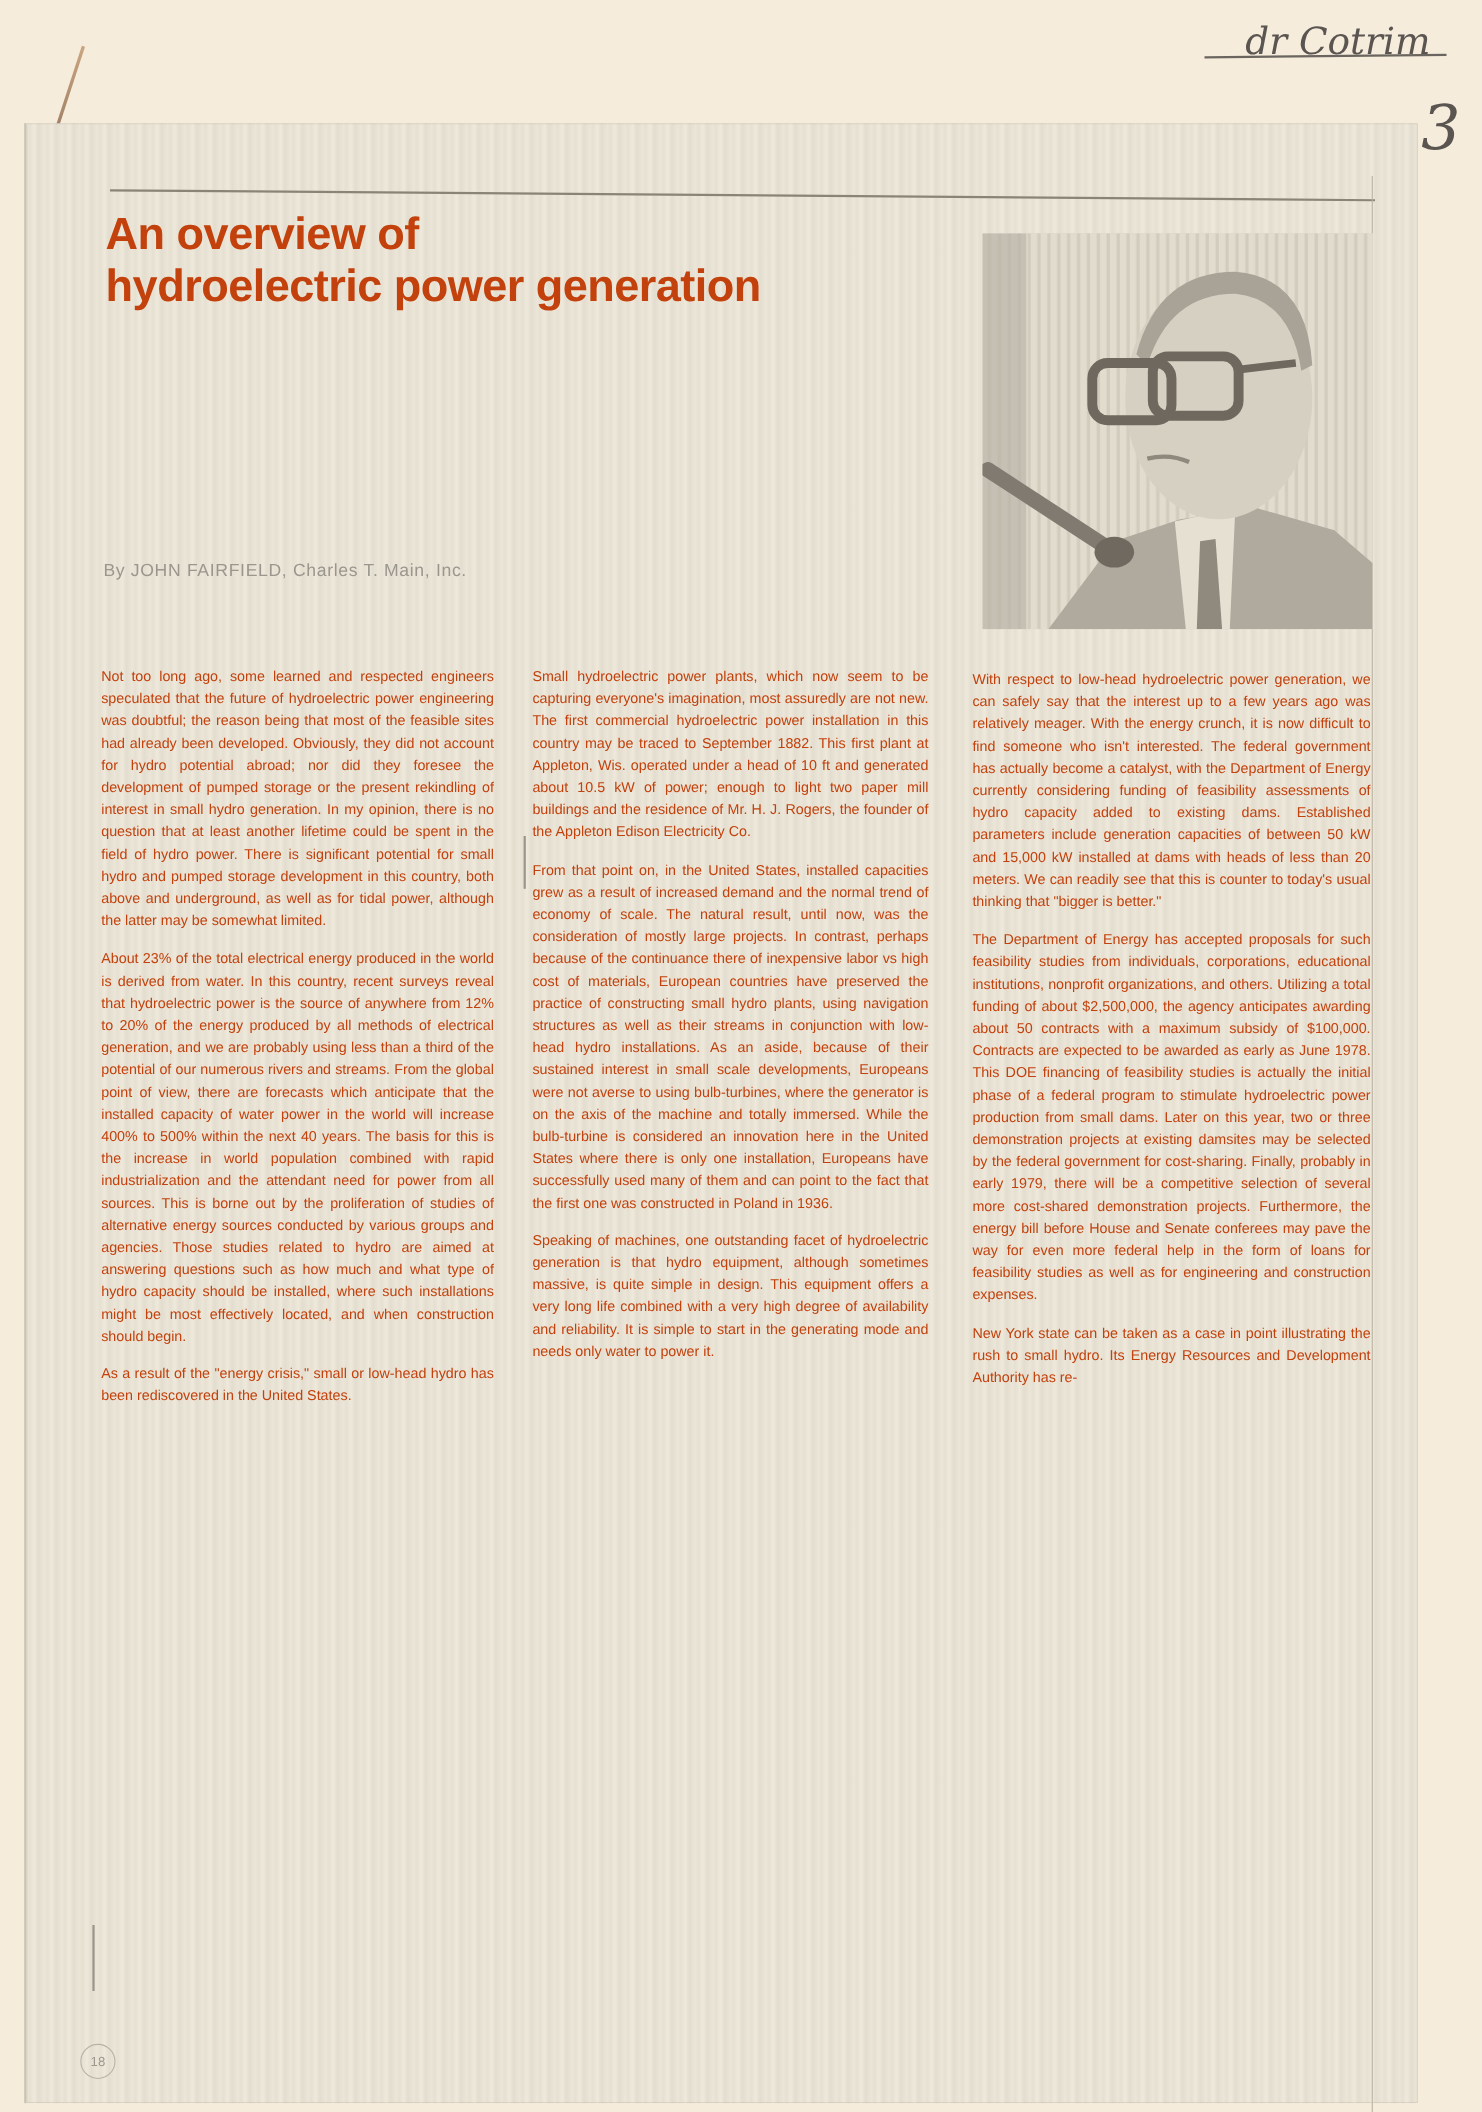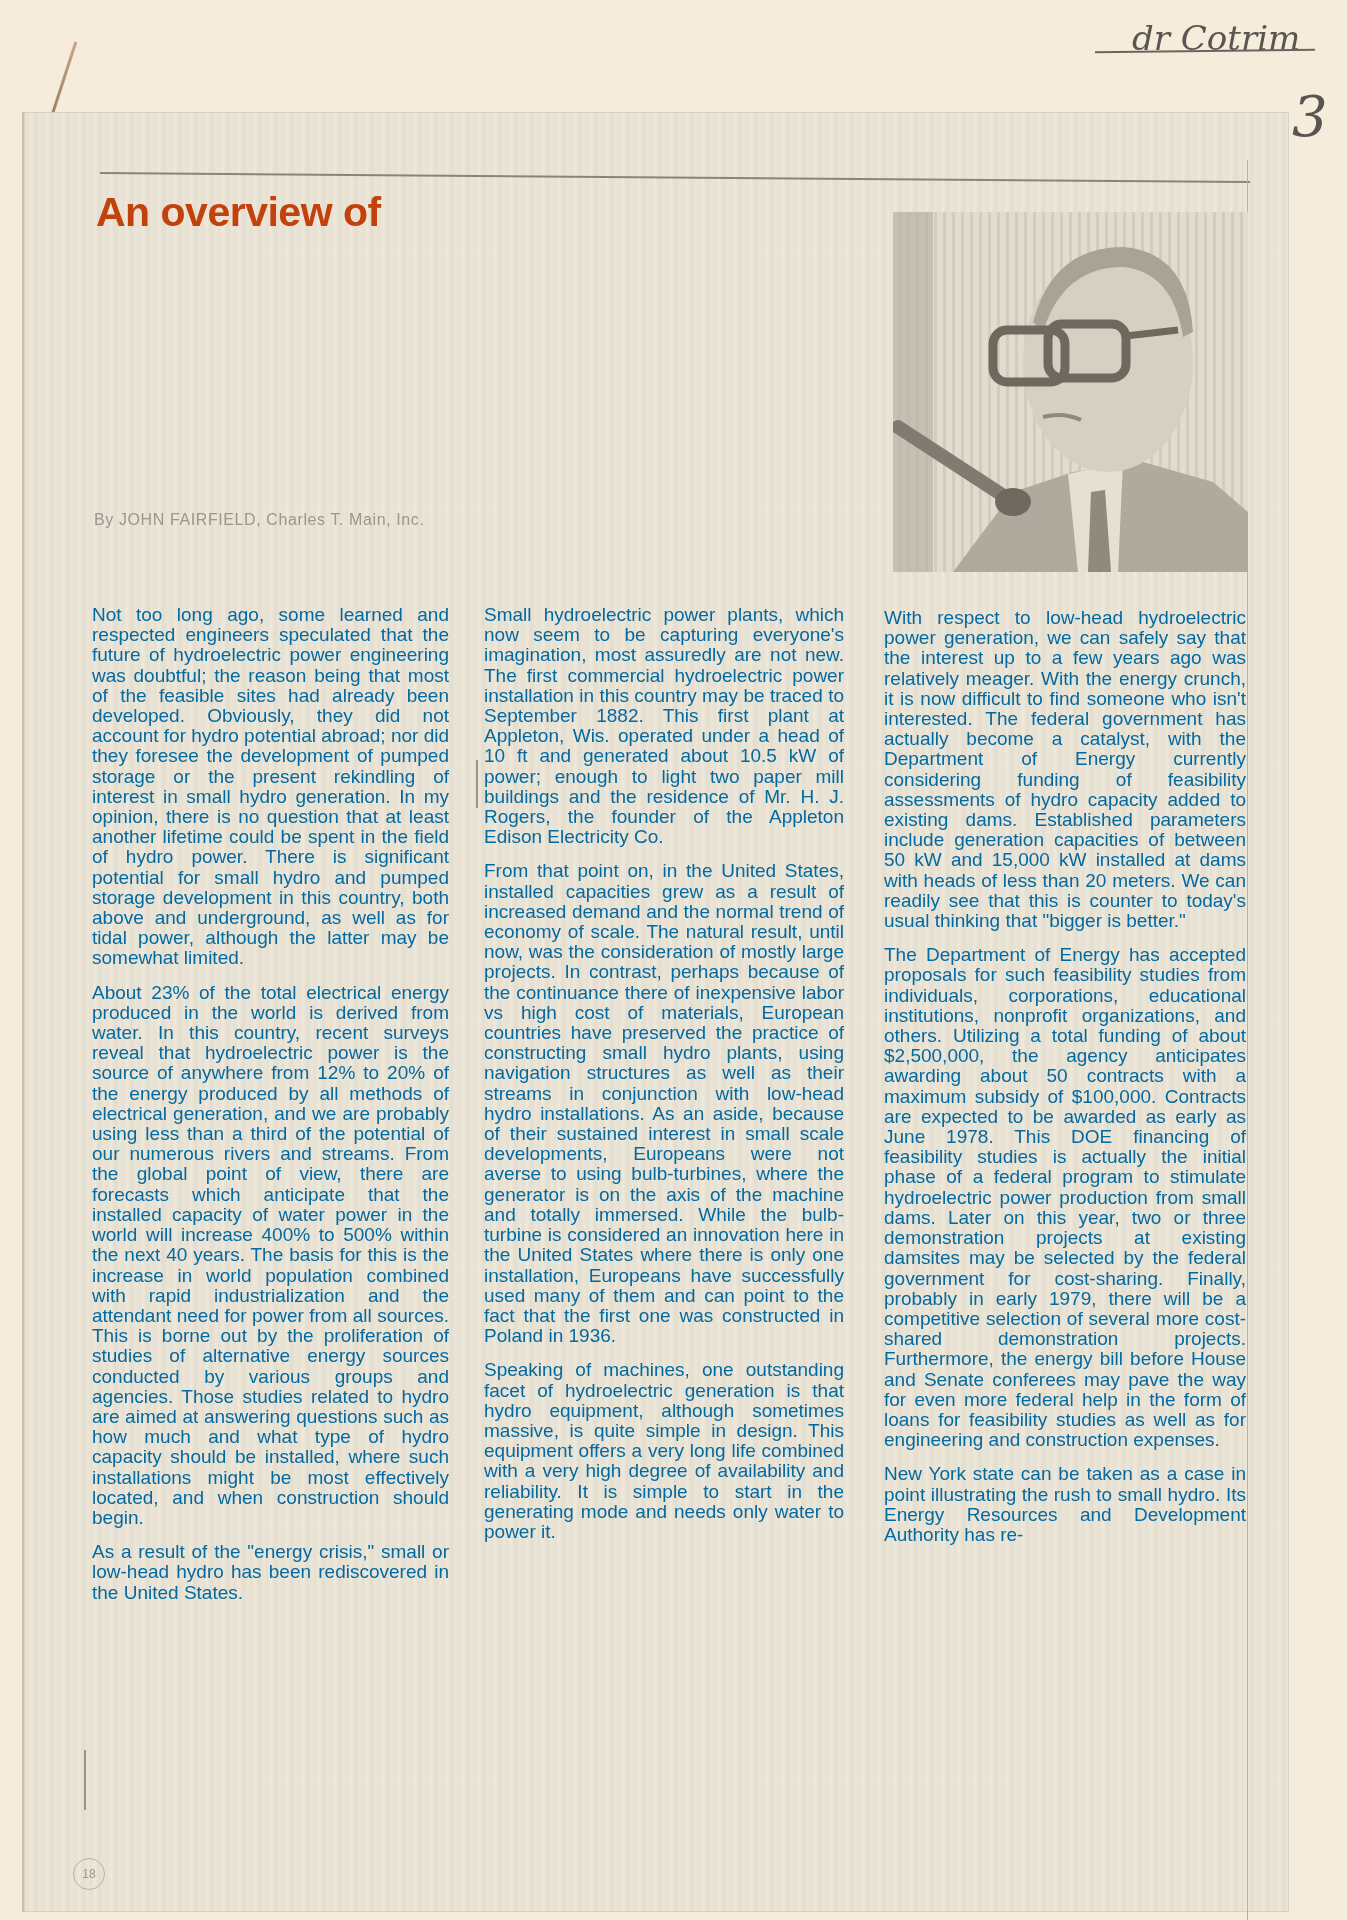--- a/index.html
+++ b/index.html
@@ -30,21 +30,21 @@
   .photo {
     position: absolute; left: 893px; top: 212px; width: 355px; height: 360px;
     background: #dcd6c8; overflow: hidden;
   }
   .byline {
     position: absolute; left: 94px; top: 511px;
     font-size: 16px; color: #9a968e; letter-spacing: 0.6px;
   }
   .col {
     position: absolute; top: 605px;
-    font-size: 19px; line-height: 20.2px; color: #0369a1;
+    font-size: 13px; line-height: 20.2px; color: #c2410c;
     text-align: justify;
   }
   .col p { margin: 0 0 14px 0; }
   .col1 { left: 92px; width: 357px; }
   .col2 { left: 484px; width: 360px; }
   .col3 { left: 884px; width: 362px; top: 608px; }
   .margin-bar {
     position: absolute; width: 2px; background: #9a948a;
   }
   .page-num {
@@ -81,20 +81,21 @@
 <div class="hw-underline"></div>
 <div class="handwriting hw-mark">3</div>
 <div class="hw-dash"></div>
 
 <div class="clip"></div>
 <div class="top-rule"></div>
 <div class="right-edge"></div>
 
 <div class="title">
   <div>An overview of</div>
+  <div>hydroelectric power generation</div>
 </div>
 
 <div class="photo" title="Portrait of the author speaking at a microphone">
   <svg width="355" height="360" viewBox="0 0 355 360">
     <defs>
       <pattern id="stripes" width="9" height="360" patternUnits="userSpaceOnUse">
         <rect width="9" height="360" fill="#e2dccf"></rect>
         <rect x="5" width="3" height="360" fill="#d2ccbe"></rect>
       </pattern>
     </defs>

